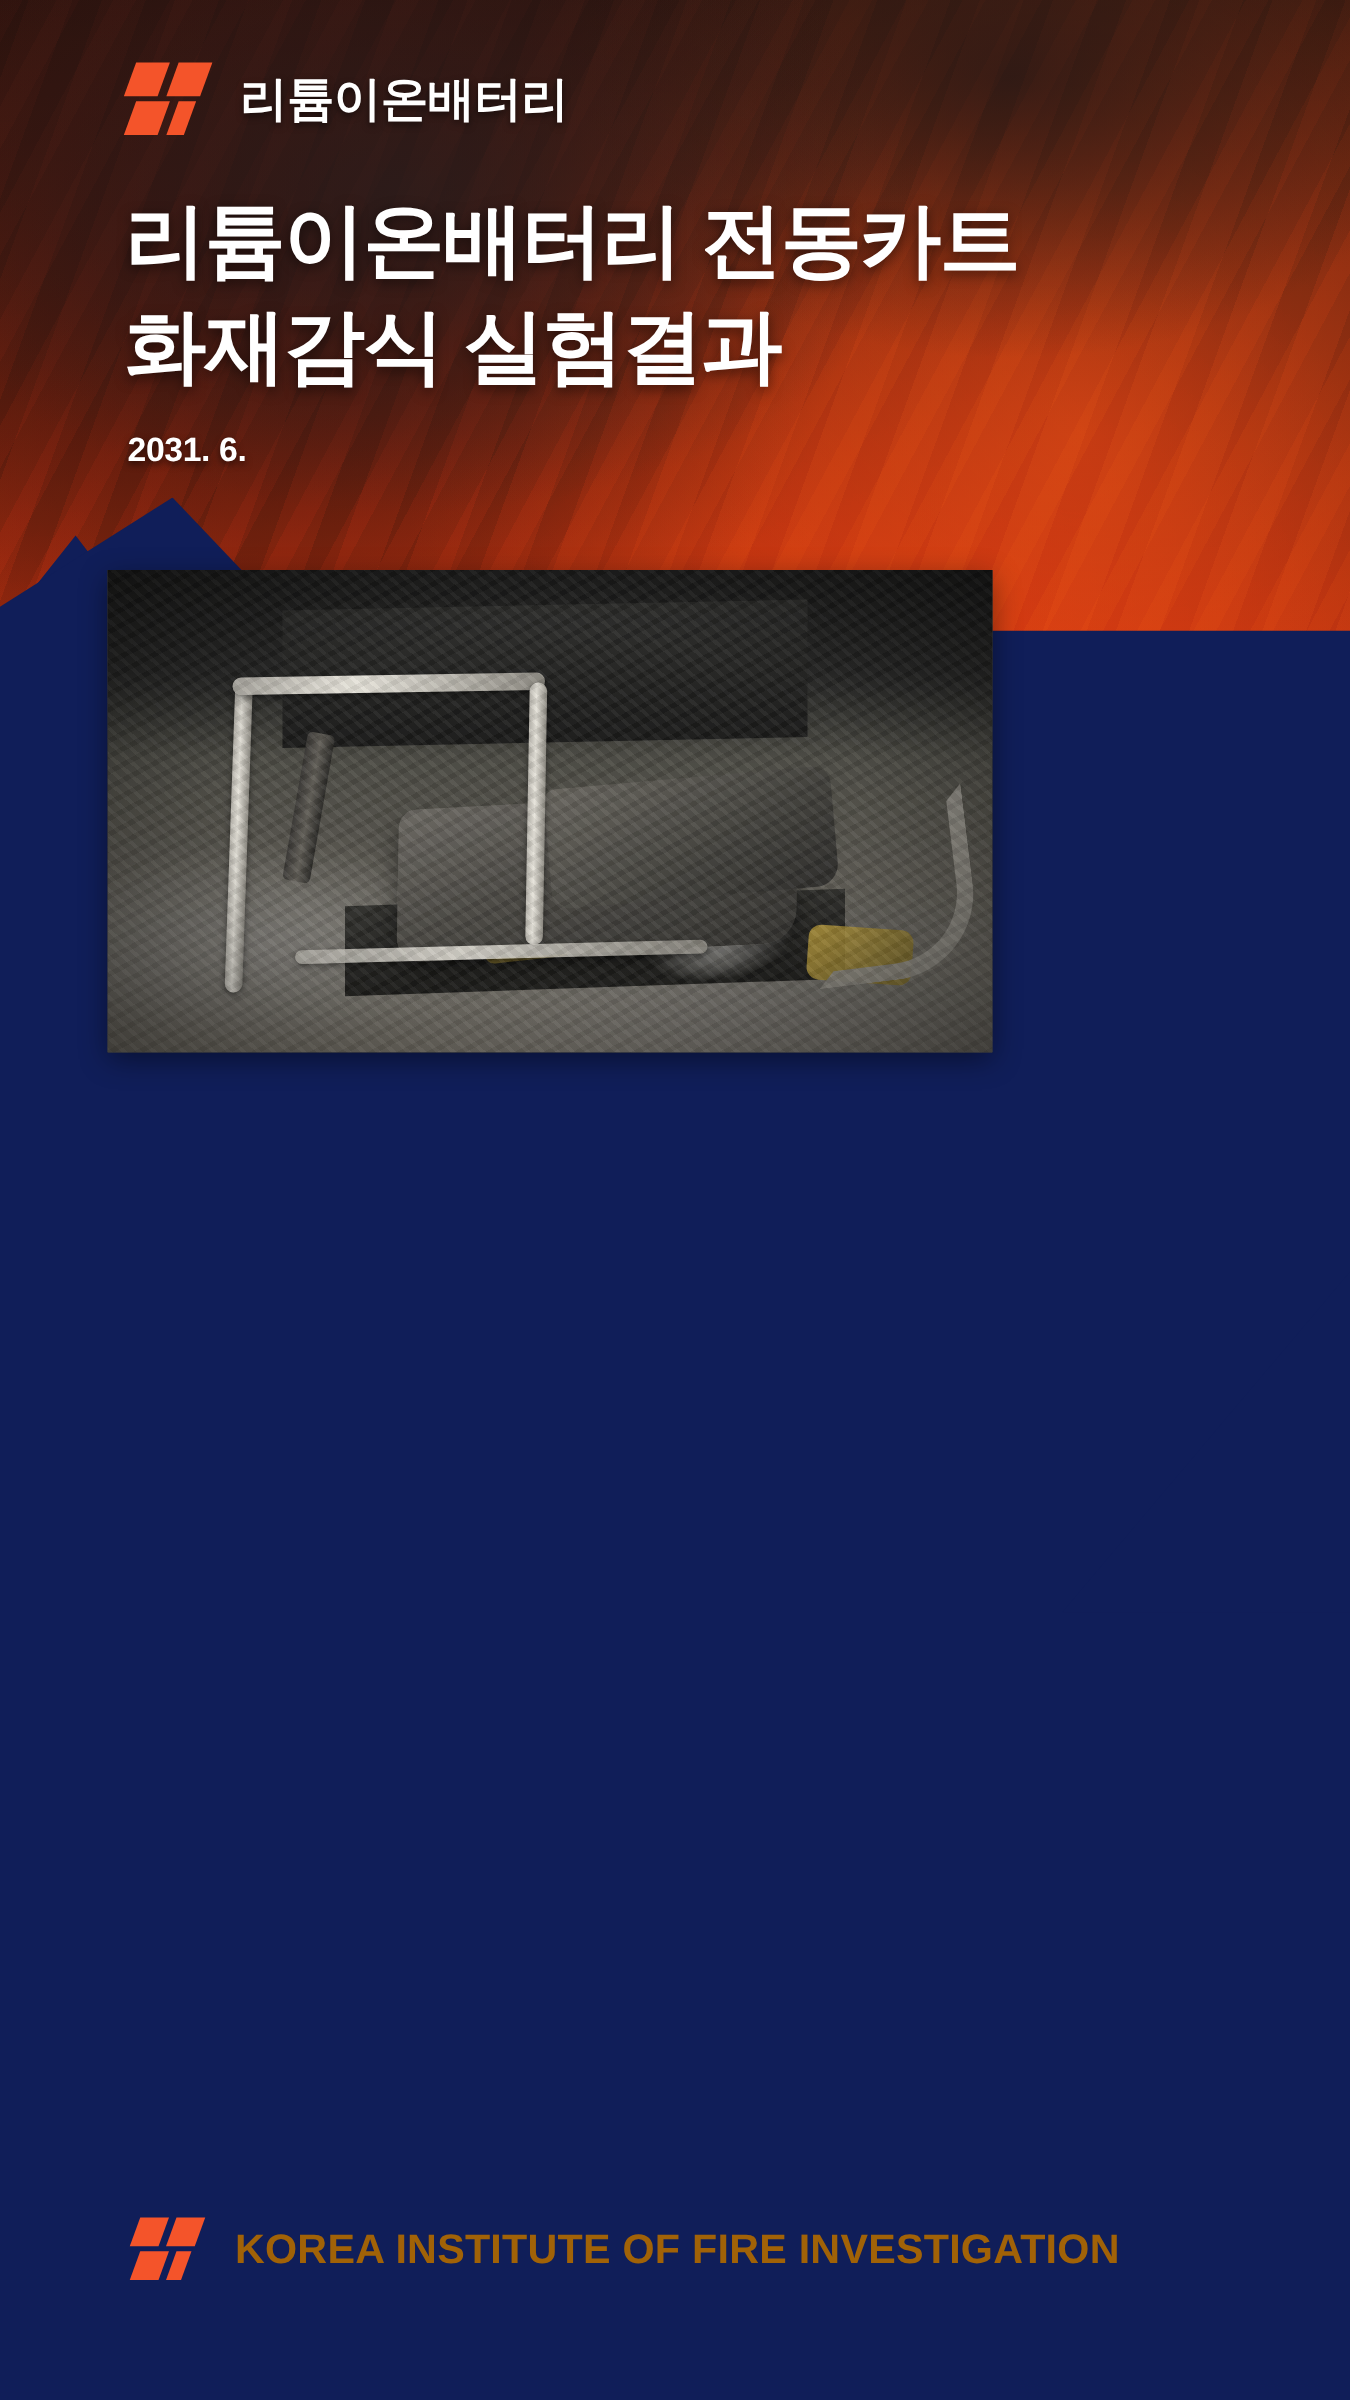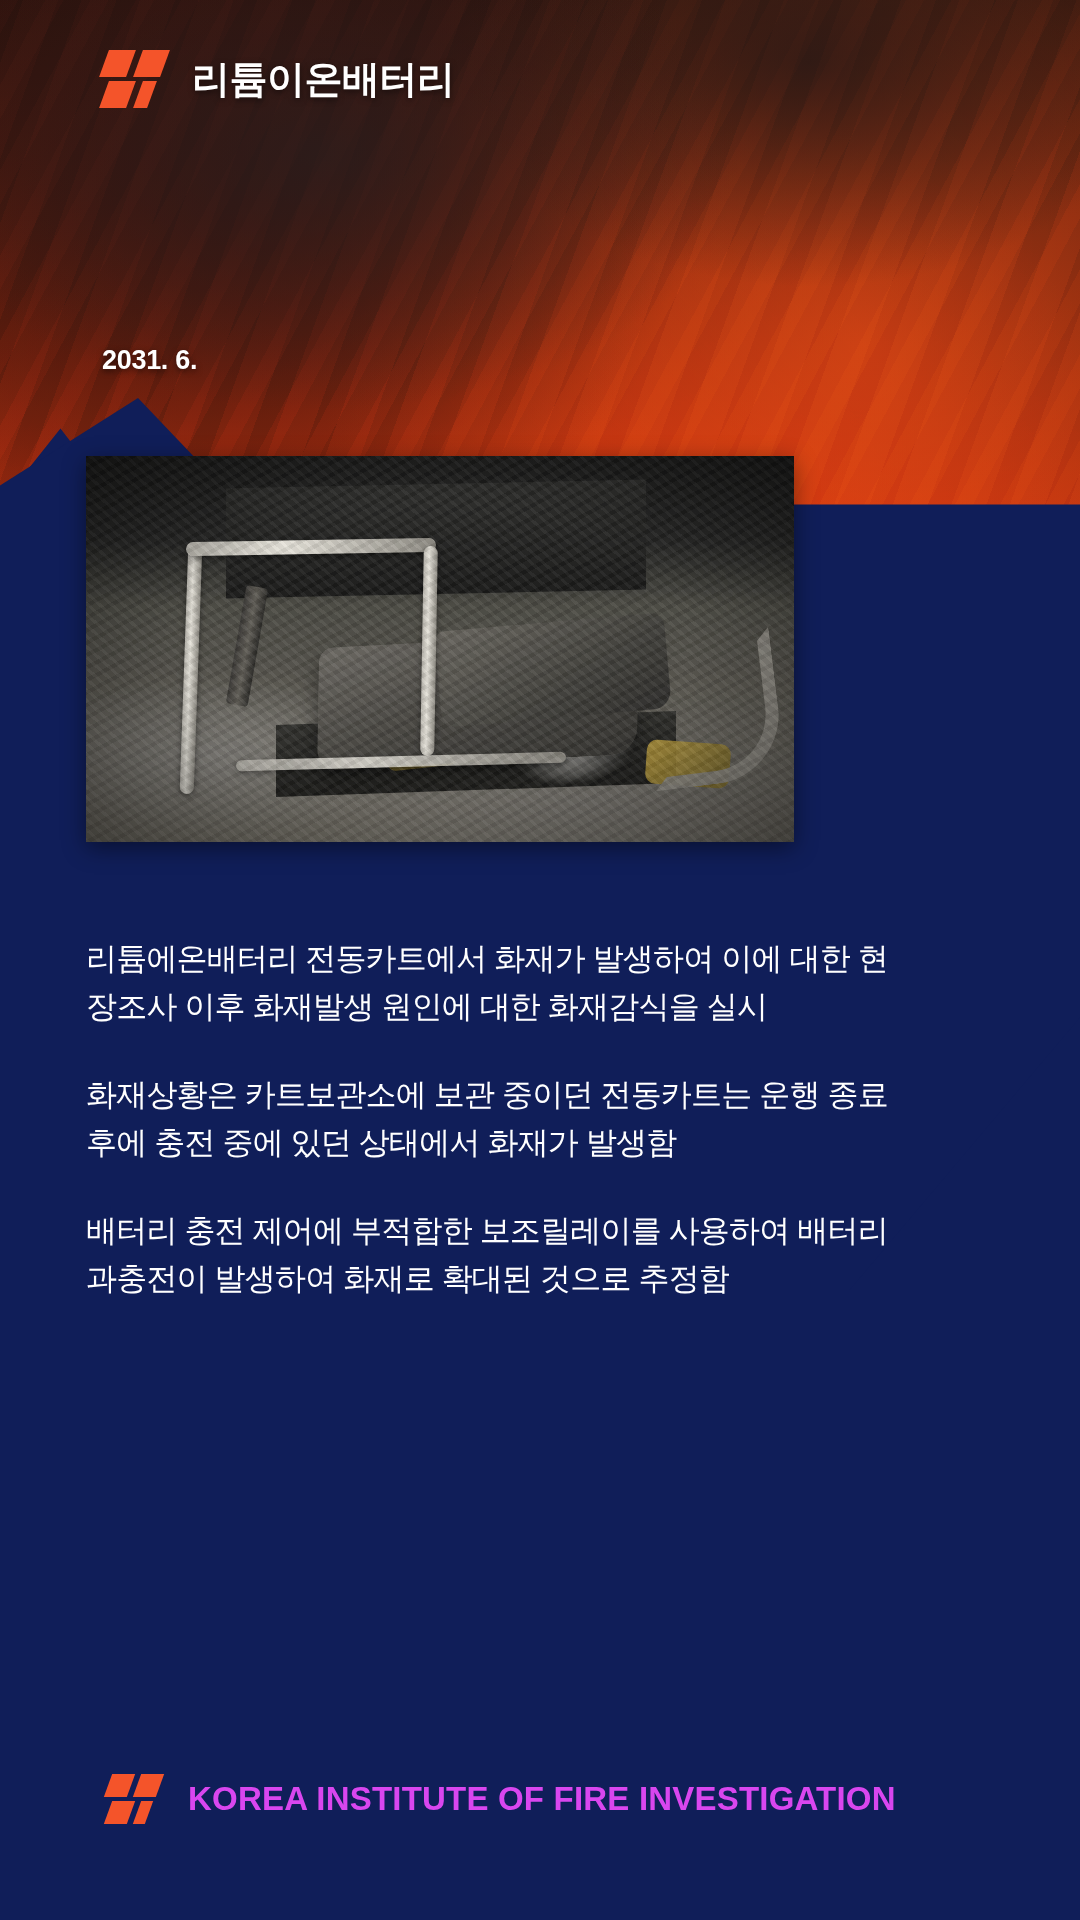--- a/index.html
+++ b/index.html
@@ -245,21 +245,21 @@
     position:absolute; left:108px; bottom:96px;
     display:flex; align-items:center; gap:24px;
     z-index:9;
   }
   .footer .logo-mark { width:56px; height:50px; }
   .footer .logo-mark .b1 { left:0;  top:0;  width:23px; height:23px; }
   .footer .logo-mark .b2 { left:29px; top:0; width:23px; height:23px; }
   .footer .logo-mark .b3 { left:0;  top:27px; width:23px; height:23px; }
   .footer .logo-mark .b4 { left:29px; top:27px; width:12px; height:23px; }
   .footer-name {
-    color:#d946ef;
+    color:#a16207;
     font-size:33px;
     font-weight:bold;
     letter-spacing:0.2px;
   }
 </style>
 </head>
 <body>
 
 <div class="poster">
 
@@ -275,20 +275,24 @@
   <div class="brand">
     <span class="logo-mark">
       <span class="b1"></span>
         <span class="b2"></span>
         <span class="b3"></span>
         <span class="b4"></span>
     </span>
     <span class="brand-name">리튬이온배터리</span>
   </div>
 
+  <h1 class="title">
+    <span class="title-line">리튬이온배터리 전동카트</span>
+    <span class="title-line">화재감식 실험결과</span>
+  </h1>
 
   <div class="date">2031. 6.</div>
 
   <div class="photo">
     <div class="ph-floor"></div>
     <div class="ph-darktop"></div>
     <div class="ph-backwall"></div>
     <div class="ph-pole"></div>
     <div class="ph-frame-dark"></div>
     <div class="ph-yellow1"></div>
@@ -298,25 +302,20 @@
     <div class="ph-seat2"></div>
     <div class="ph-bar left"></div>
     <div class="ph-bar top"></div>
     <div class="ph-bar right"></div>
     <div class="ph-bar low"></div>
     <div class="ph-tube"></div>
     <div class="ph-grain"></div>
     <div class="ph-vig"></div>
   </div>
 
-  <div class="body-text">
-    <p class="para">리튬에온배터리 전동카트에서 화재가 발생하여 이에 대한 현장조사 이후 화재발생 원인에 대한 화재감식을 실시</p>
-    <p class="para">화재상황은 카트보관소에 보관 중이던 전동카트는 운행 종료 후에 충전 중에 있던 상태에서 화재가 발생함</p>
-    <p class="para">배터리 충전 제어에 부적합한 보조릴레이를 사용하여 배터리 과충전이 발생하여 화재로 확대된 것으로 추정함</p>
-  </div>
 
   <div class="footer">
     <span class="logo-mark">
       <span class="b1"></span>
         <span class="b2"></span>
         <span class="b3"></span>
         <span class="b4"></span>
     </span>
     <span class="footer-name">KOREA INSTITUTE OF FIRE INVESTIGATION</span>
   </div>

